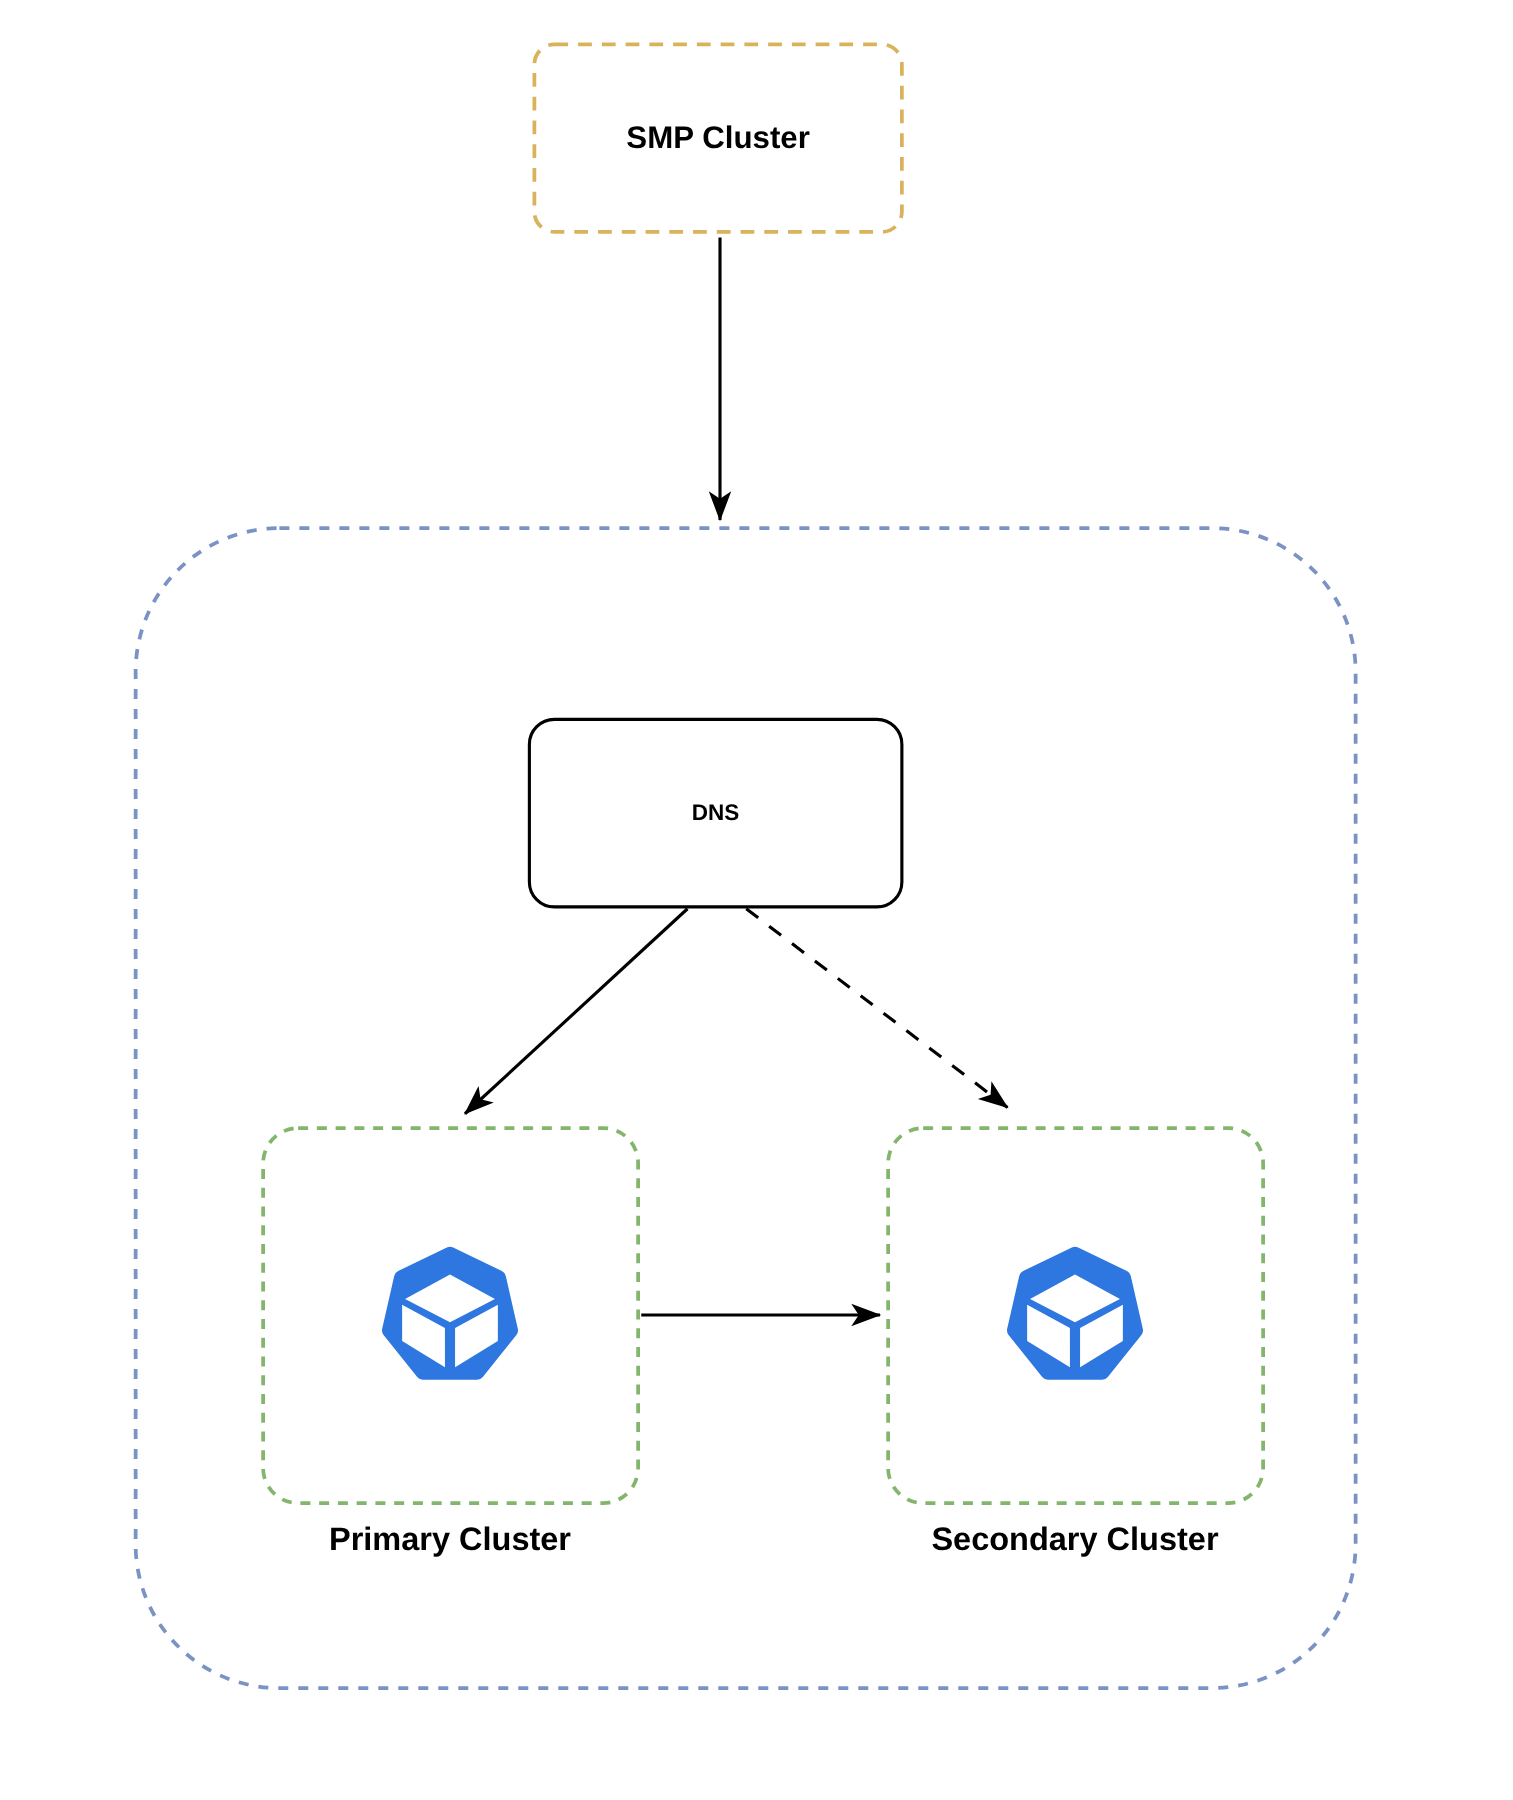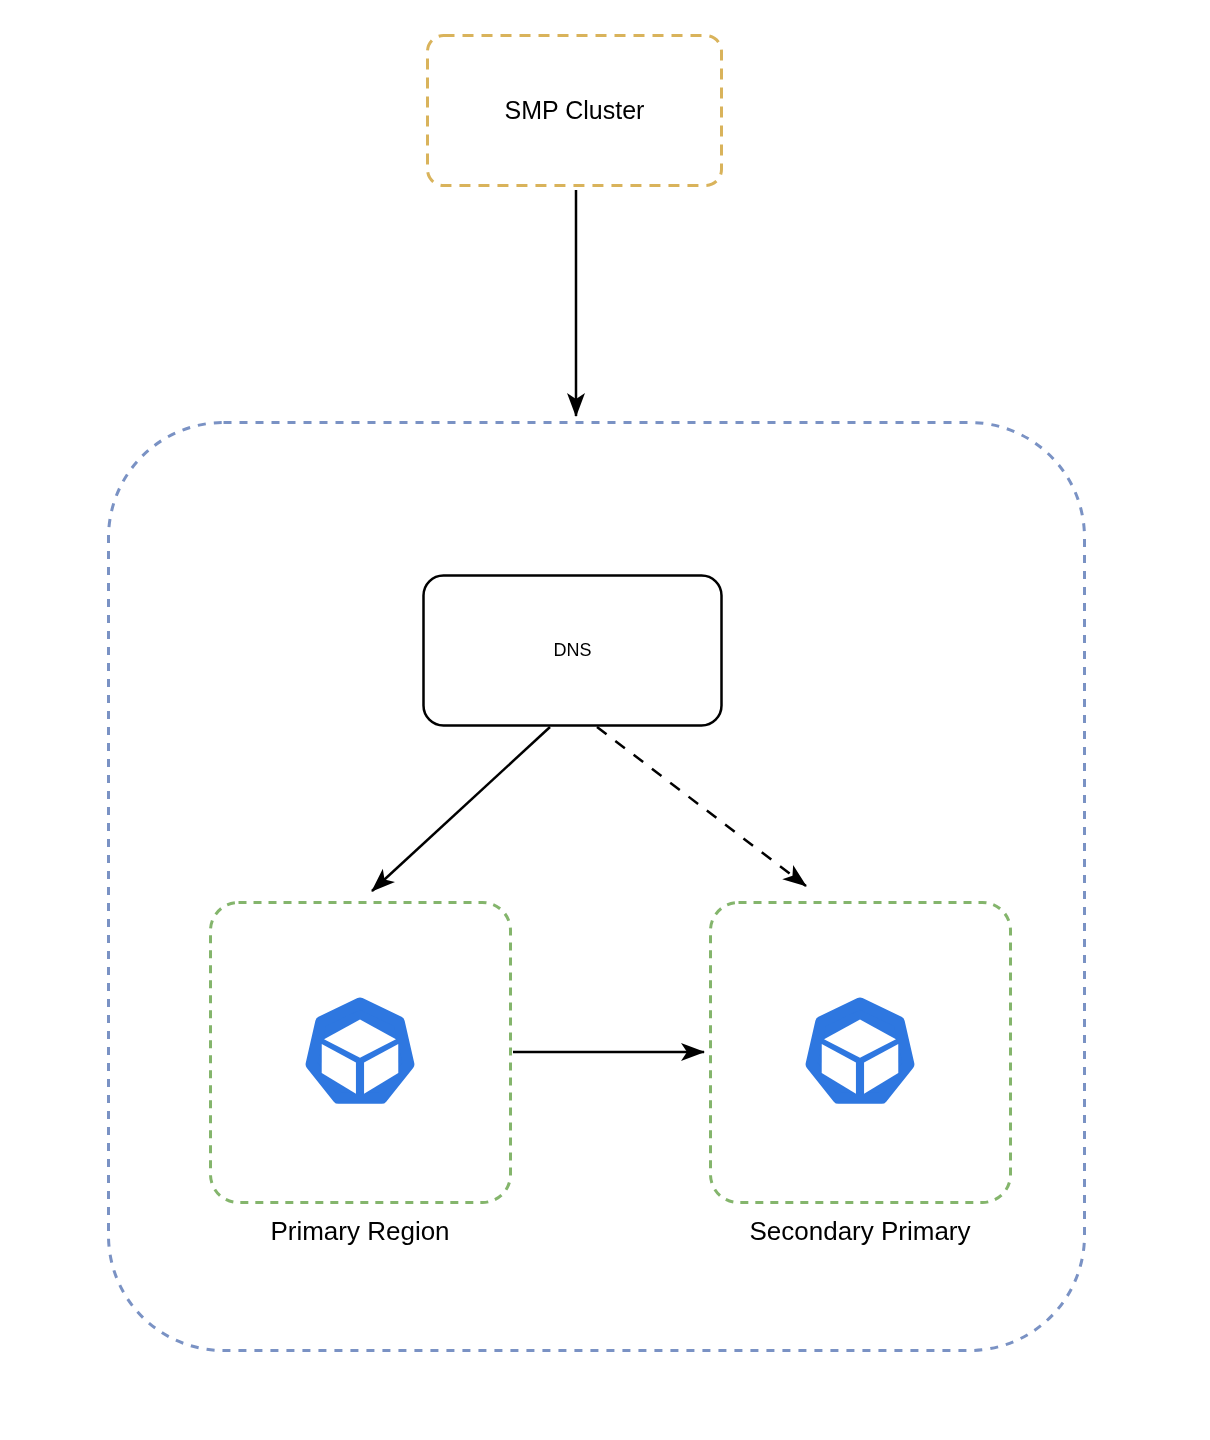--- a/index.html
+++ b/index.html
@@ -7,20 +7,21 @@
     padding: 0;
     background: #ffffff;
     font-family: "Liberation Sans", sans-serif;
   }
   .canvas {
     position: relative;
     width: 1210px;
     height: 1440px;
     background: #ffffff;
     overflow: hidden;
+    font-weight: bold;
   }
   .shapes {
     position: absolute;
     left: 0;
     top: 0;
     width: 1210px;
     height: 1440px;
   }
   .node-label {
     position: absolute;
@@ -75,17 +76,17 @@
       <polygon points="50,22 81,39 50,55 19,39" fill="#ffffff"></polygon>
       <polygon points="17,43 46.5,59 46.5,86 17,68" fill="#ffffff"></polygon>
       <polygon points="53.5,59 83,43 83,68 53.5,86" fill="#ffffff"></polygon>
     </g>
   </svg>
 
   <div class="node-label label-smp">SMP Cluster</div>
 
   <div class="node-label label-dns">DNS</div>
 
-  <div class="node-label label-primary">Primary Region</div>
+  <div class="node-label label-primary">Primary Cluster</div>
 
-  <div class="node-label label-secondary">Secondary Primary</div>
+  <div class="node-label label-secondary">Secondary Cluster</div>
 
 </div>
 
 </body></html>

